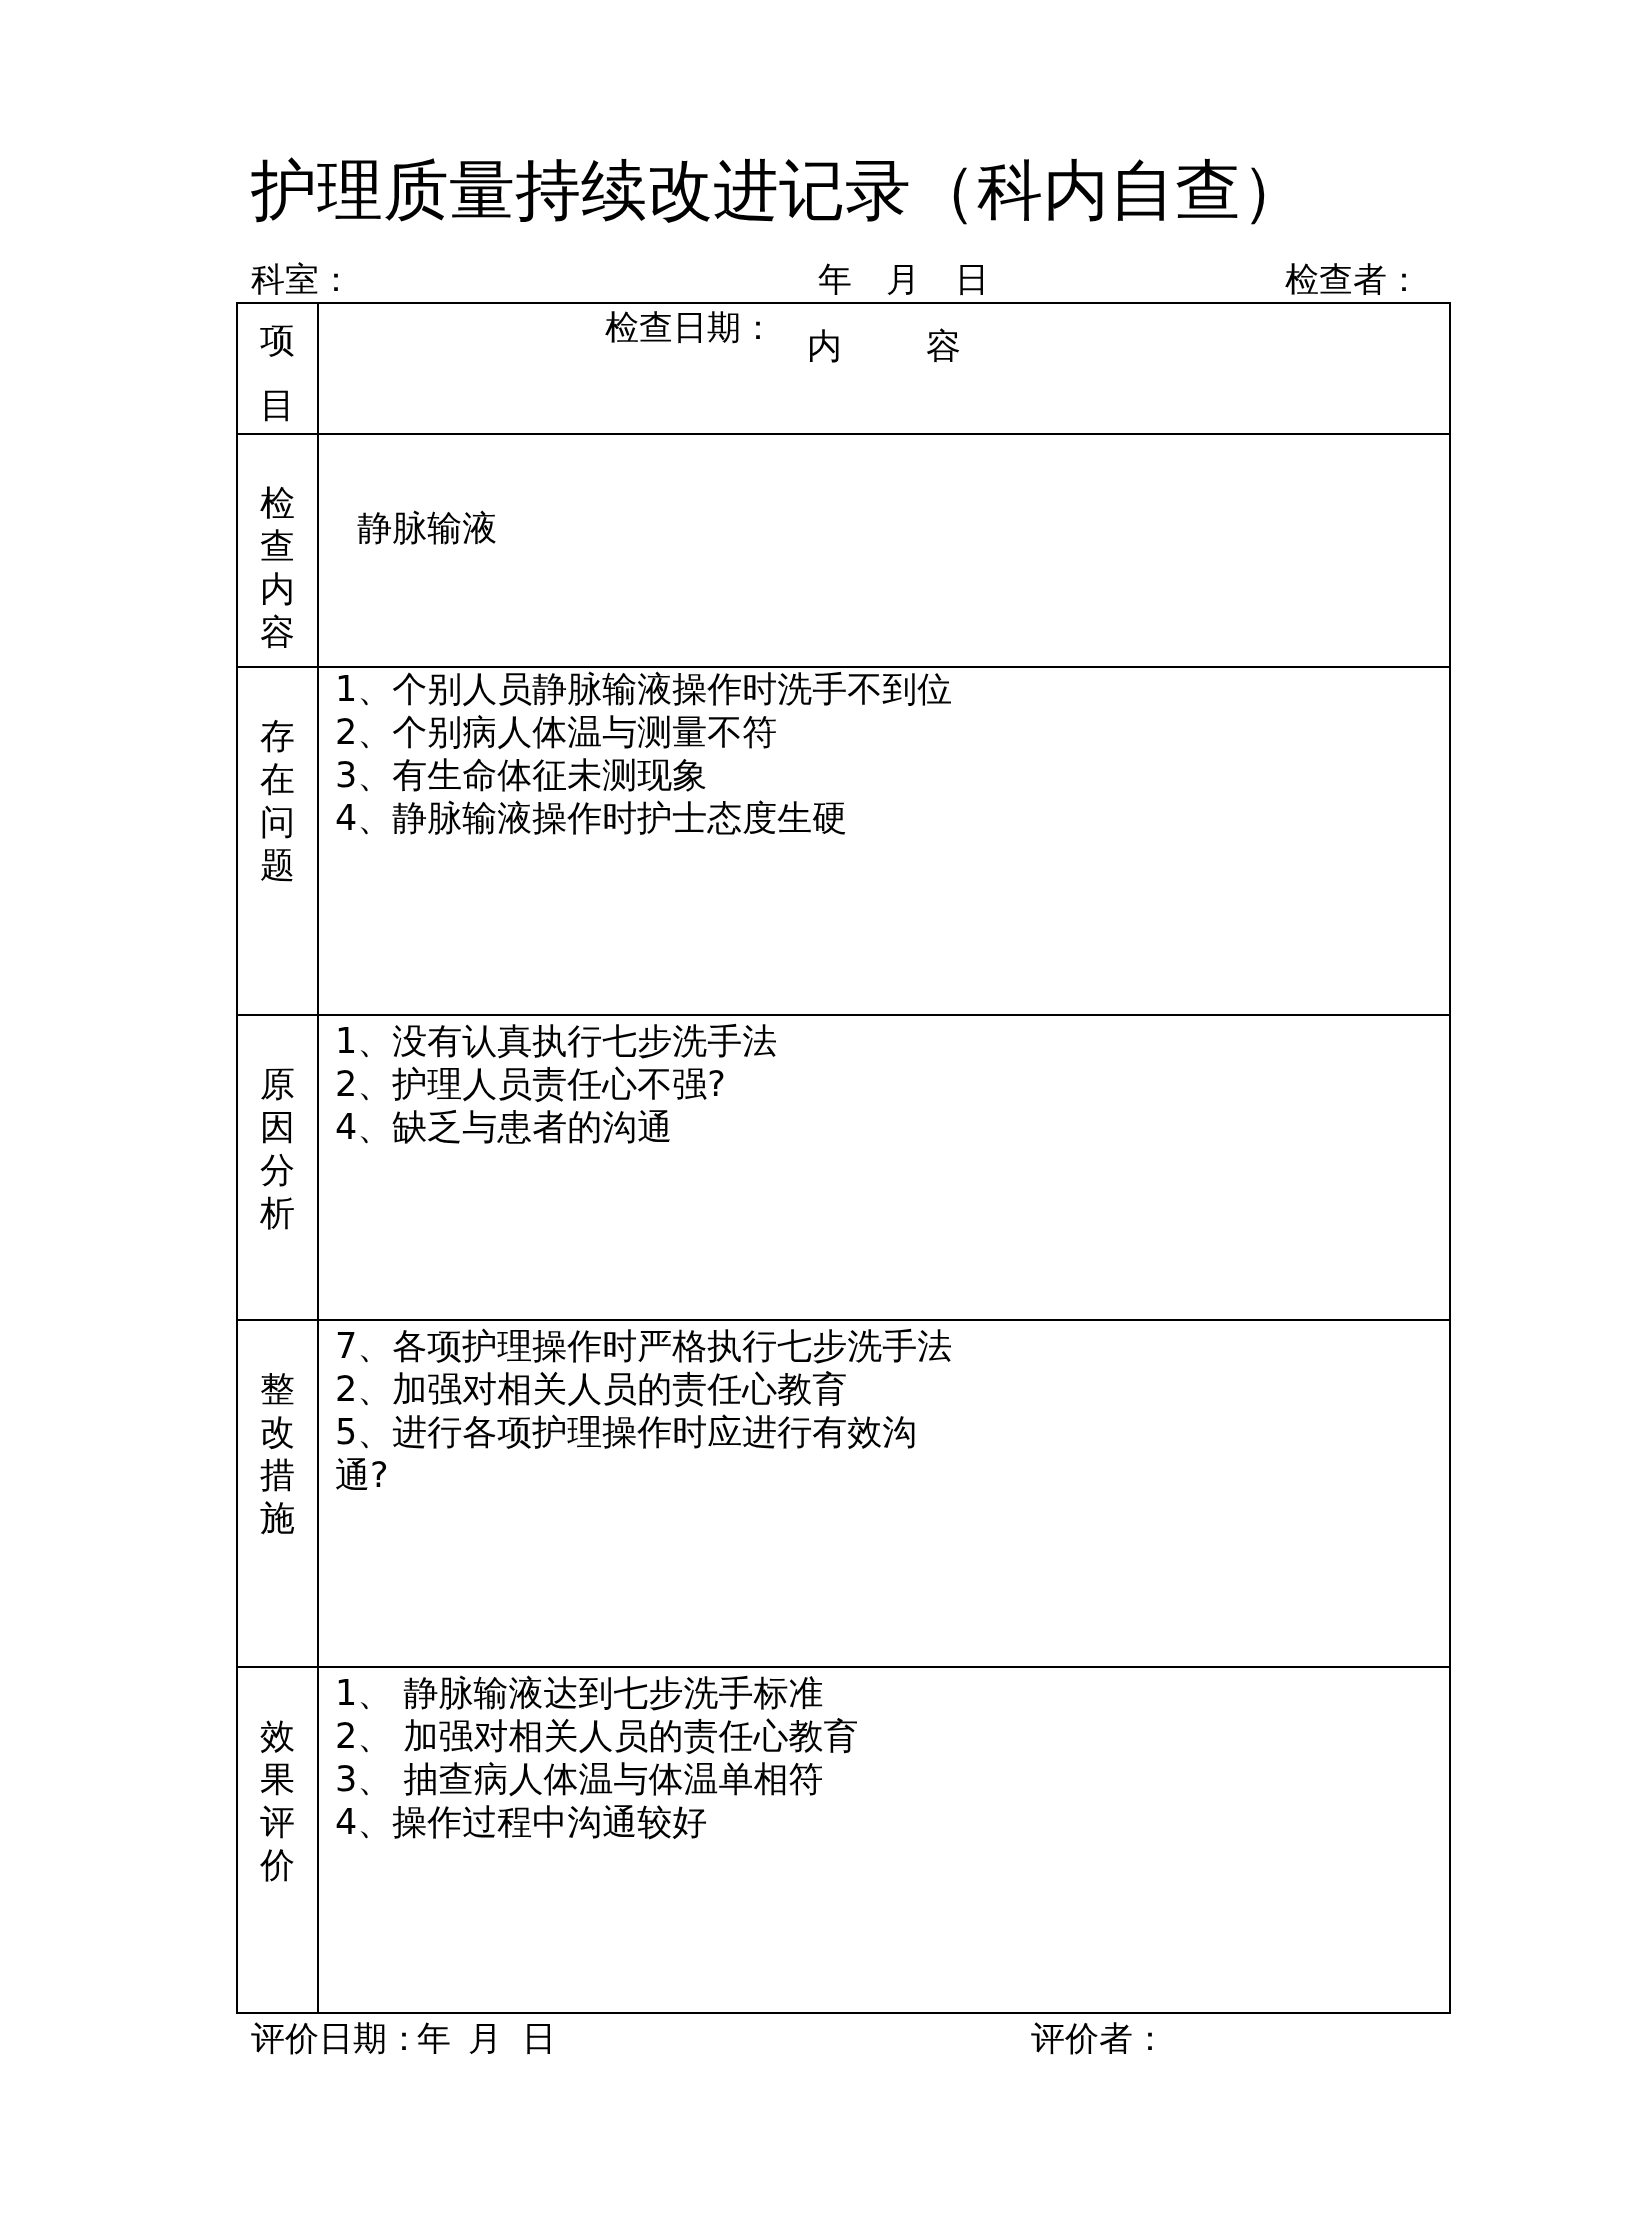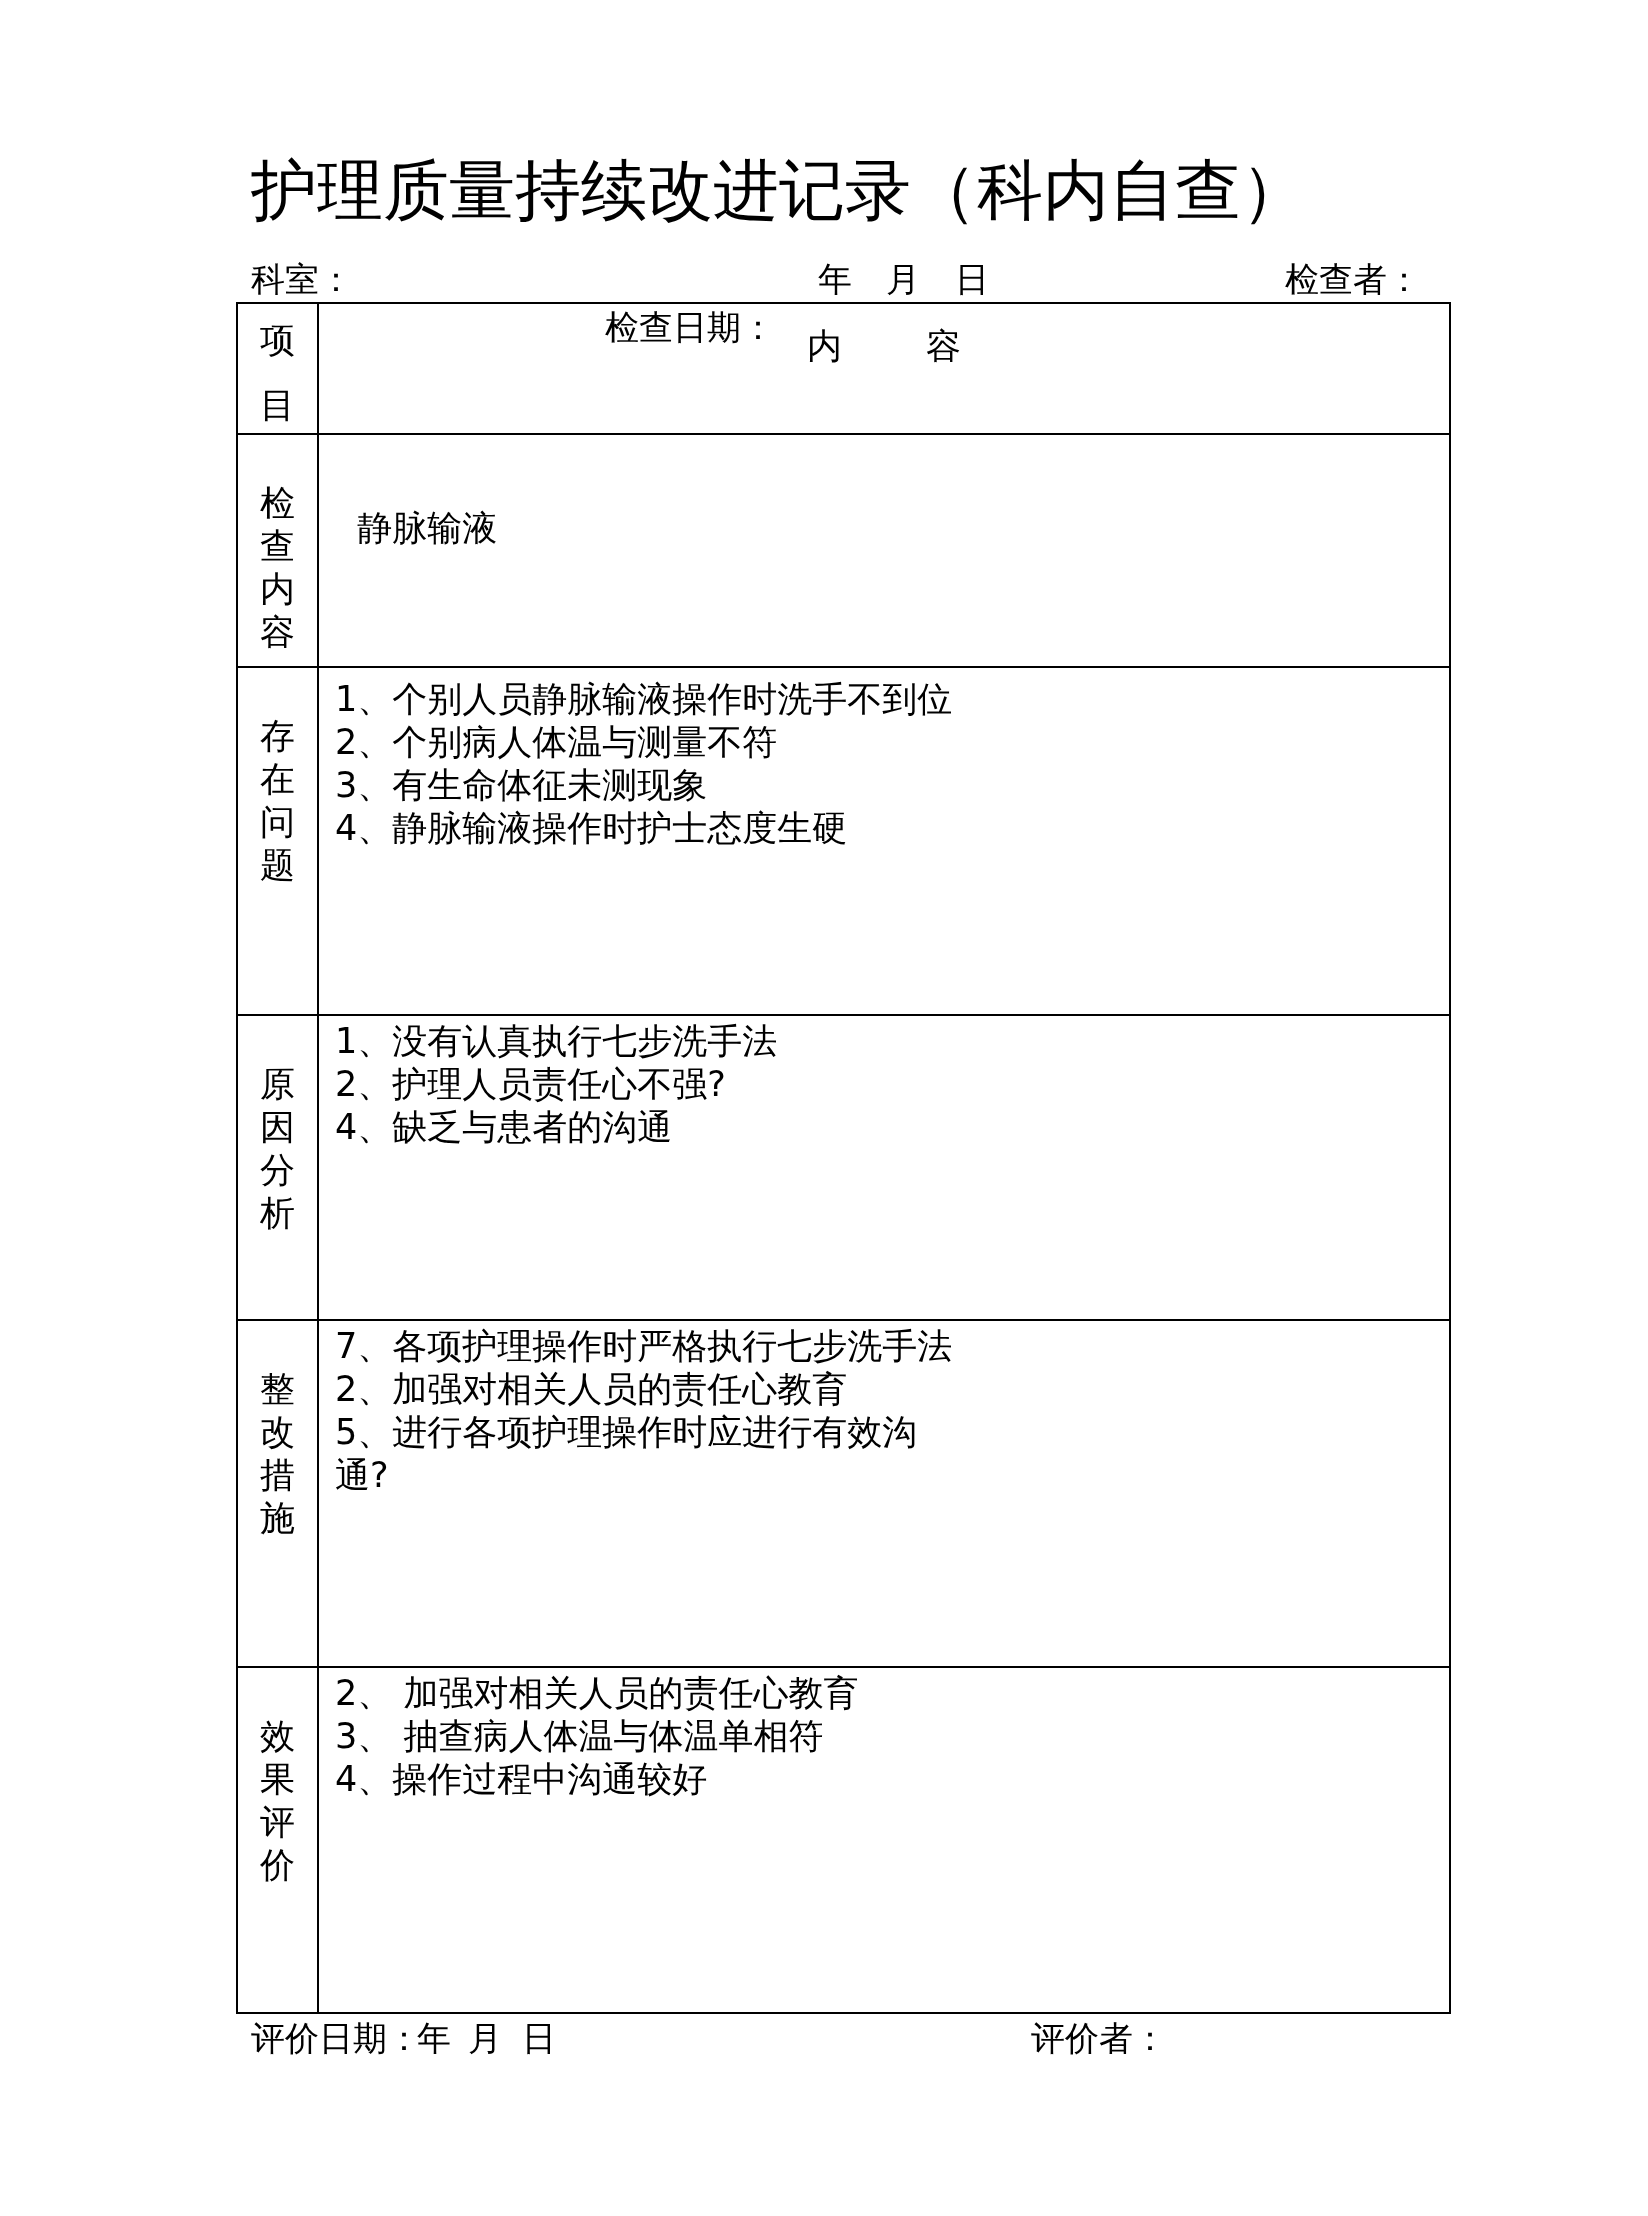--- a/index.html
+++ b/index.html
@@ -68,21 +68,21 @@
     </div>
   </div>
 
   <div class="row" style="top:362px; height:348px;">
     <div class="label-cell" style="padding-top:47px;">
       <span class="ch">存</span>
       <span class="ch">在</span>
       <span class="ch">问</span>
       <span class="ch">题</span>
     </div>
-    <div class="content-cell" style="padding-top:10px;border-radius:15px;">
+    <div class="content-cell" style="padding-top:0;border-radius:15px;">
       <span class="line">1、个别人员静脉输液操作时洗手不到位</span>
       <span class="line">2、个别病人体温与测量不符</span>
       <span class="line">3、有生命体征未测现象</span>
       <span class="line">4、静脉输液操作时护士态度生硬</span>
     </div>
   </div>
 
   <div class="row" style="top:710px; height:305px;">
     <div class="label-cell" style="padding-top:47px;">
       <span class="ch">原</span>
@@ -113,20 +113,21 @@
   </div>
 
   <div class="row" style="top:1362px; height:348px;">
     <div class="label-cell" style="padding-top:47px;">
       <span class="ch">效</span>
       <span class="ch">果</span>
       <span class="ch">评</span>
       <span class="ch">价</span>
     </div>
     <div class="content-cell" style="padding-top:3.5px;">
+      <span class="line">1、 静脉输液达到七步洗手标准</span>
       <span class="line">2、 加强对相关人员的责任心教育</span>
       <span class="line">3、 抽查病人体温与体温单相符</span>
       <span class="line">4、操作过程中沟通较好</span>
     </div>
   </div>
 </div>
 
 <div class="abs footer" style="left:251px;">评价日期：</div>
 <div class="abs footer" style="left:417px;">年</div>
 <div class="abs footer" style="left:468px;">月</div>

